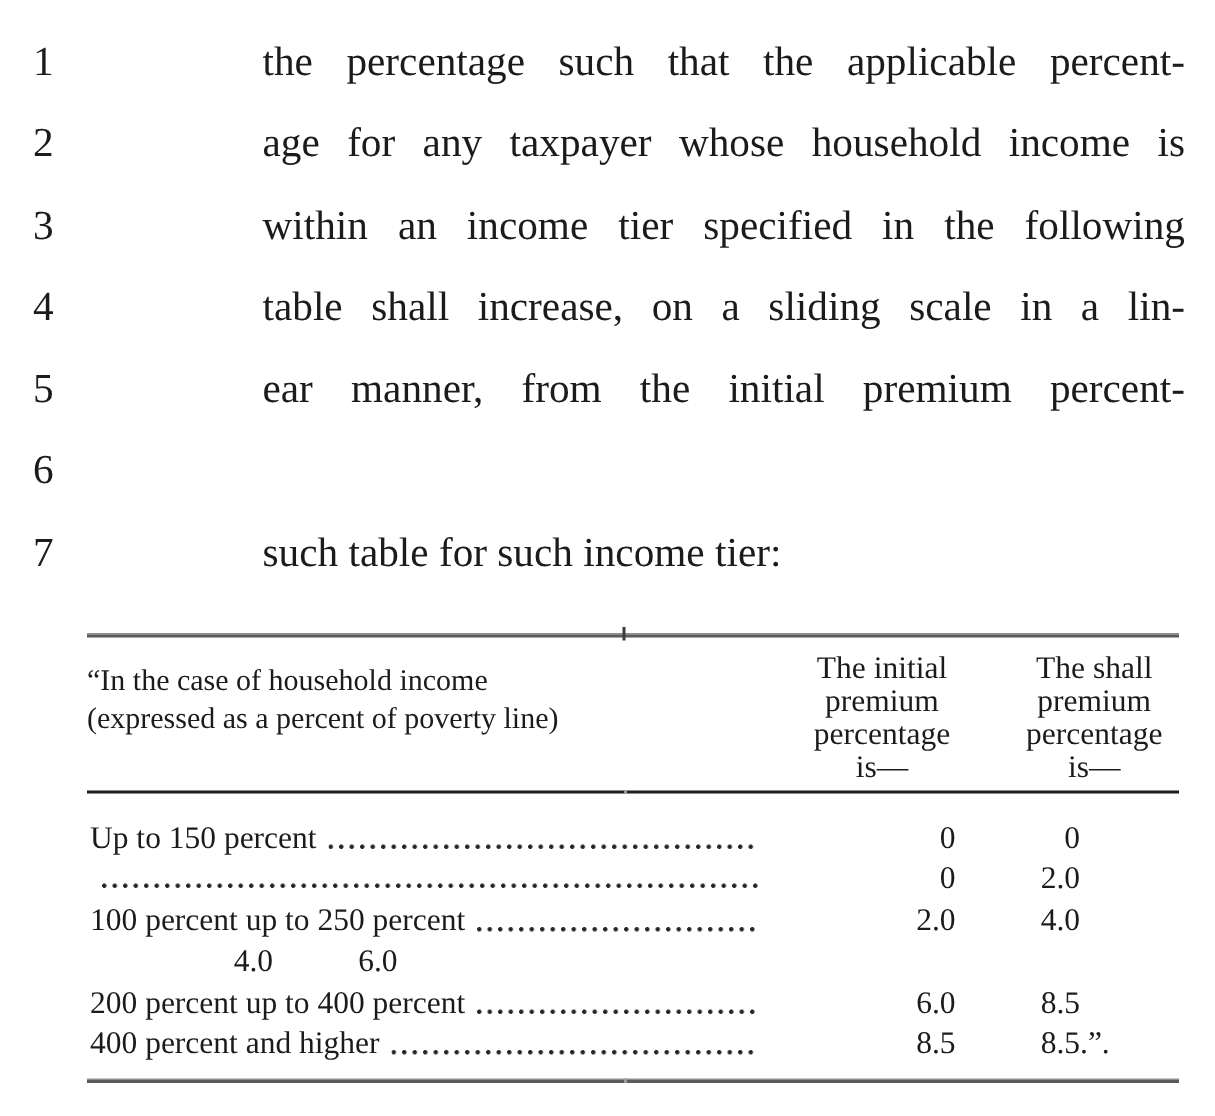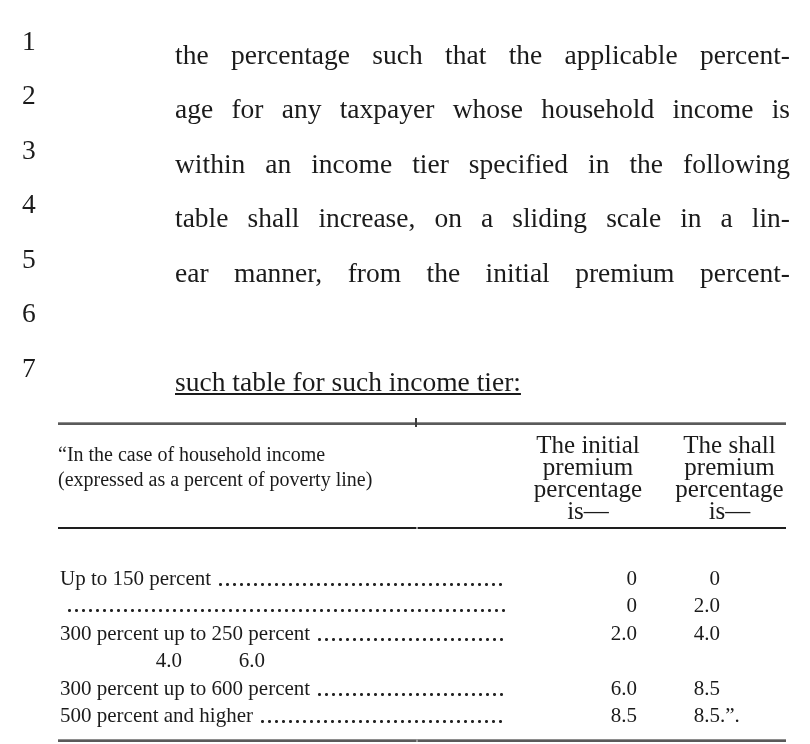--- a/index.html
+++ b/index.html
@@ -28,31 +28,30 @@
   .line-num {
     position: absolute;
     left: 22px;
     top: 0;
     font-size: 27.5px;
     line-height: 54.45px;
   }
   .line-text {
     position: absolute;
     left: 175px;
-    top: 14px;
+    top: 0;
     width: 615px;
     font-size: 27.5px;
     line-height: 54.45px;
     text-align: justify;
     text-align-last: justify;
     white-space: nowrap;
   }
   .line-text.no-justify {
     text-align-last: left;
-    text-decoration: underline;
   }
 
   
   .income-table {
     position: relative;
     margin-left: 58px;
     margin-top: 27px;
     width: 728px;
   }
   .rule {
@@ -93,30 +92,29 @@
     width: 455px;
     box-sizing: border-box;
     padding-top: 17px;
     font-size: 20px;
     line-height: 24.5px;
   }
   .th-col {
     box-sizing: border-box;
     padding-top: 9px;
     text-align: center;
-    font-size: 25px;
+    font-size: 21px;
     line-height: 22px;
   }
   .th-initial { width: 150px; }
   .th-final   { width: 123px; padding-left: 10px; }
   .th-line { display: block; }
 
   .table-body {
-    padding: 0 0 10px 0;
-    margin-top: 36px;
+    padding: 16px 0 10px 0;
   }
   .table-row {
     display: flex;
     height: 27.4px;
     align-items: baseline;
     font-size: 21px;
     line-height: 27.4px;
   }
   .cell-tier {
     width: 455px;
@@ -245,44 +243,44 @@
       <div class="table-row">
         <div class="cell-tier">
           <span class="dot-leader"></span>
         </div>
         <div class="cell-initial">0</div>
         <div class="cell-final">2.0</div>
       </div>
 
       <div class="table-row">
         <div class="cell-tier">
-          <span class="tier-label">300 percent up to 250 percent</span>
+          <span class="tier-label">100 percent up to 250 percent</span>
           <span class="dot-leader"></span>
         </div>
         <div class="cell-initial">2.0</div>
         <div class="cell-final">4.0</div>
       </div>
 
       <div class="table-row">
         <div class="cell-initial">4.0</div>
         <div class="cell-final">6.0</div>
       </div>
 
       <div class="table-row">
         <div class="cell-tier">
-          <span class="tier-label">300 percent up to 600 percent</span>
+          <span class="tier-label">200 percent up to 400 percent</span>
           <span class="dot-leader"></span>
         </div>
         <div class="cell-initial">6.0</div>
         <div class="cell-final">8.5</div>
       </div>
 
       <div class="table-row">
         <div class="cell-tier">
-          <span class="tier-label">500 percent and higher</span>
+          <span class="tier-label">400 percent and higher</span>
           <span class="dot-leader"></span>
         </div>
         <div class="cell-initial">8.5</div>
         <div class="cell-final">
           <span>8.5</span><span class="final-suffix">.”.</span>
         </div>
       </div>
 
     </div>
 

